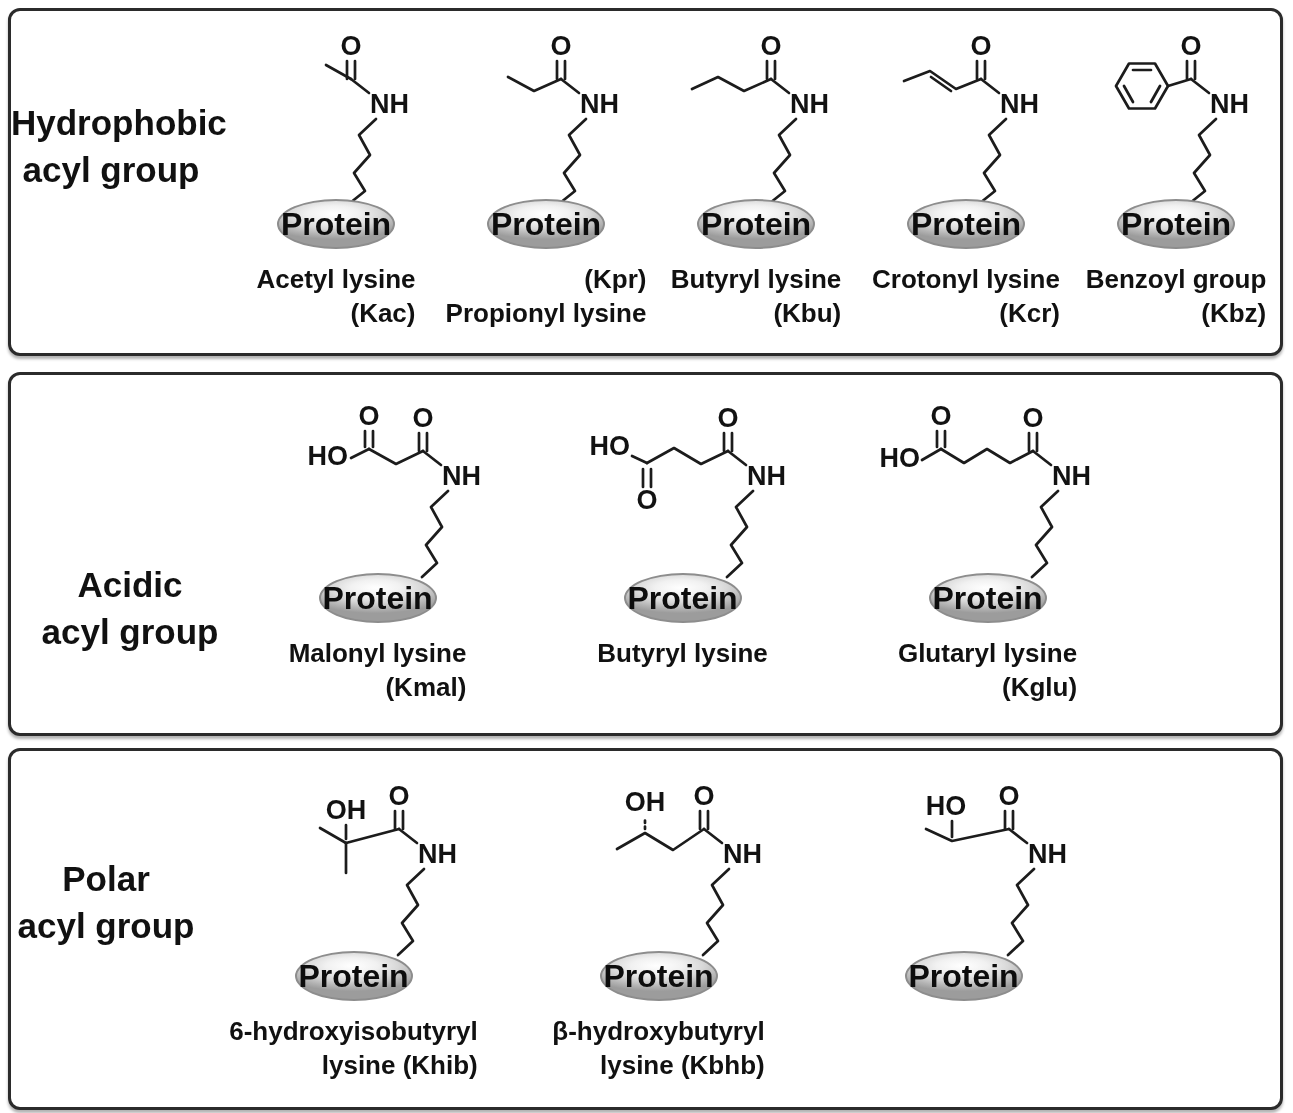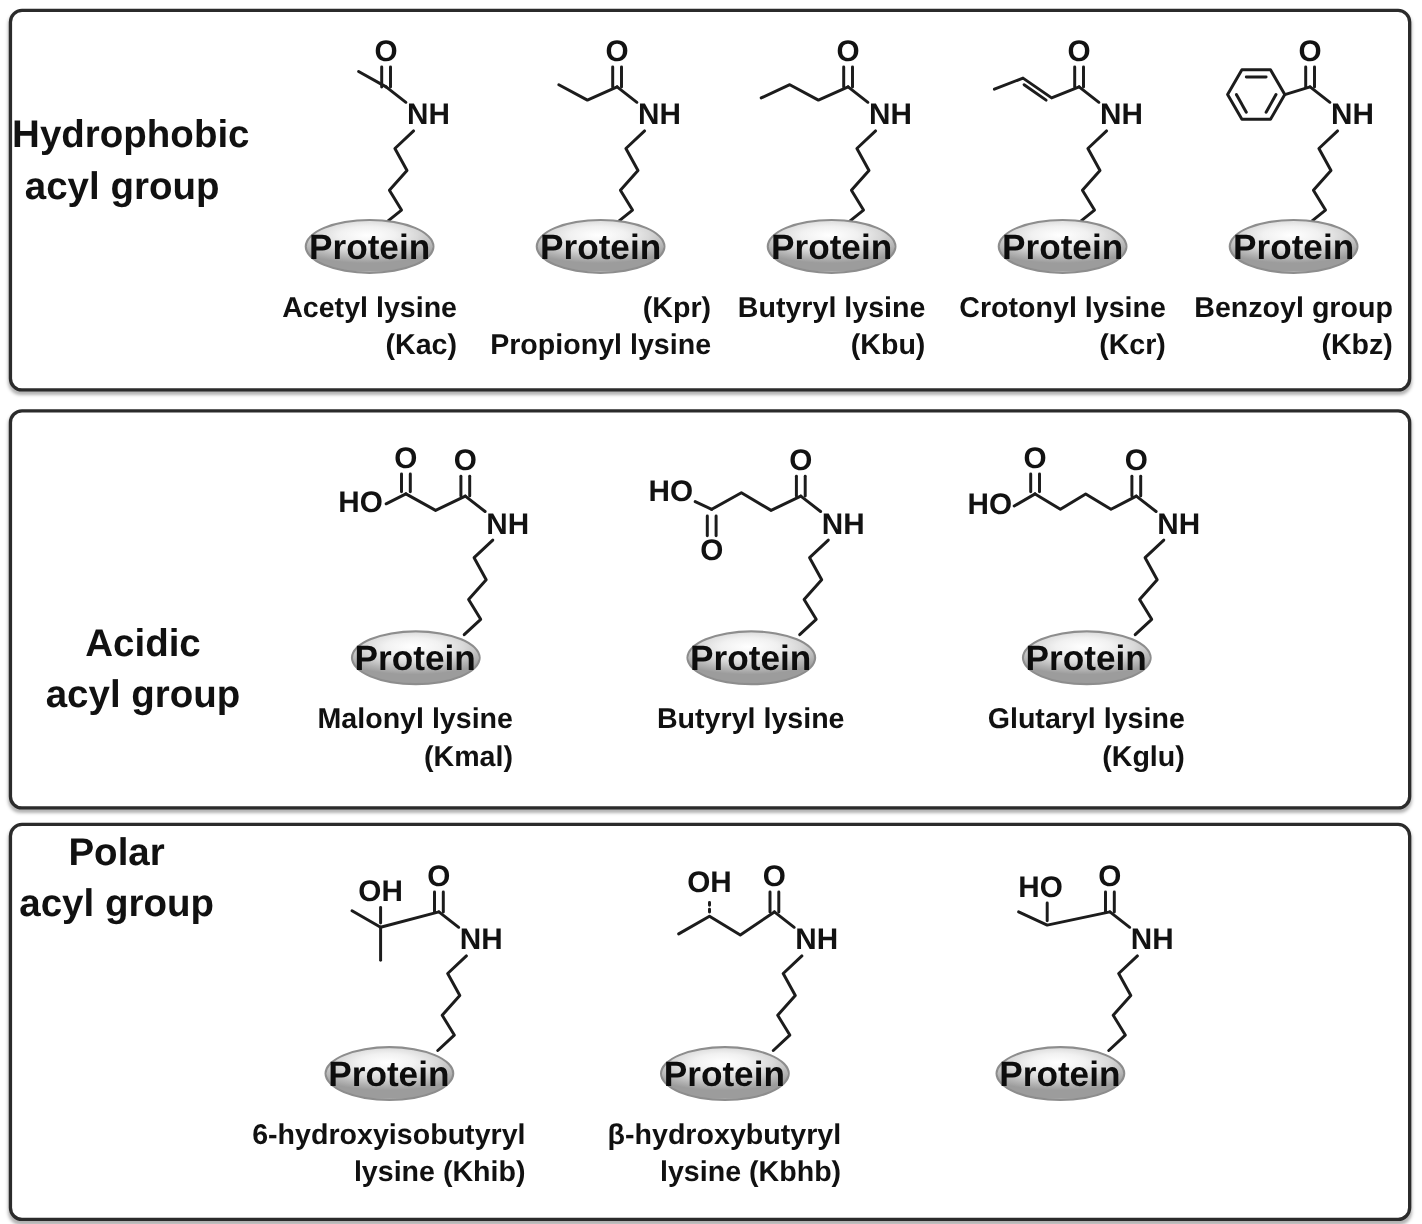--- a/index.html
+++ b/index.html
@@ -16,21 +16,21 @@
   #panel-hydrophobic{top:8px;height:348px;}
   #panel-acidic{top:372px;height:364px;}
   #panel-polar{top:748px;height:362px;}
 
   .panel-label{
     font-weight:bold;font-size:35px;line-height:1.35;text-align:center;
     flex:0 0 auto;
   }
   #panel-hydrophobic .panel-label{width:200px;padding-top:88px;}
   #panel-acidic .panel-label{width:190px;padding-top:186px;padding-left:24px;}
-  #panel-polar .panel-label{width:190px;}
+  #panel-polar .panel-label{width:190px;padding-top:104px;}
 
   .structs{display:flex;flex-direction:row;}
   #panel-hydrophobic .structs{padding-left:20px;}
   .struct{display:flex;flex-direction:column;align-items:center;flex:0 0 auto;}
   #panel-hydrophobic .struct{width:210px;margin-top:18px;}
   #panel-acidic .struct{width:305px;margin-top:26px;}
   #panel-polar .struct{width:305px;margin-top:28px;}
 
   svg.chem{overflow:visible;flex:0 0 auto;}
   svg line, svg polyline, svg path{

